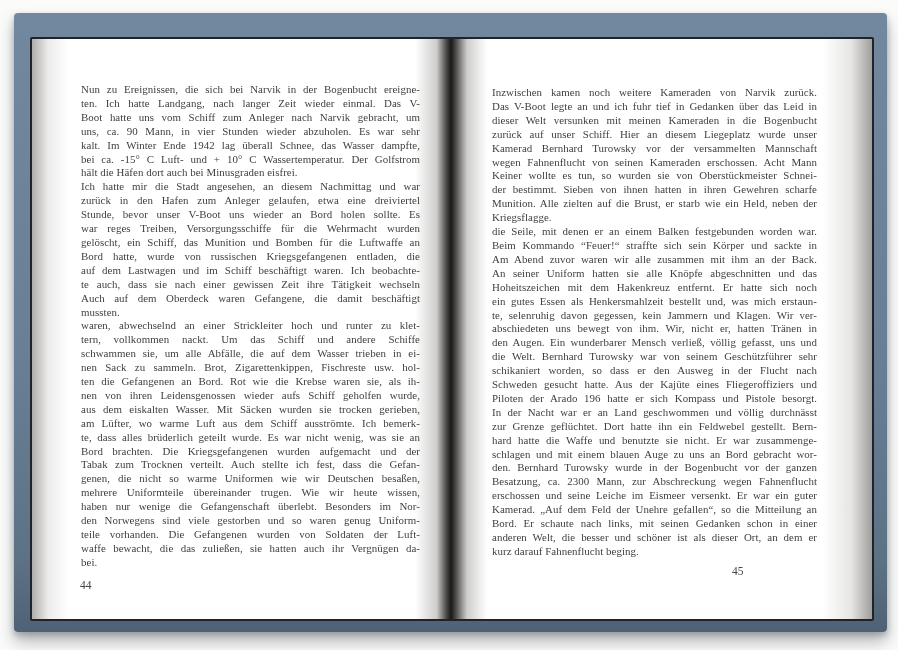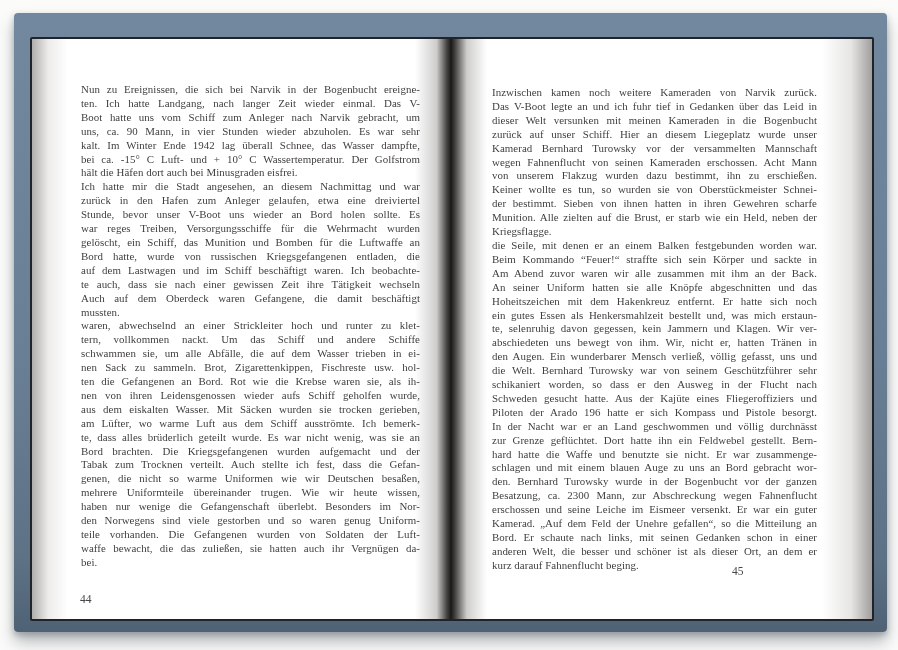--- a/index.html
+++ b/index.html
@@ -86,21 +86,21 @@
     text-align-last: justify;
   }
   .line.par-end {
     text-align-last: left;
   }
   .pagenum {
     position: absolute;
     font-size: 11.5px;
     color: #474644;
   }
-  .pagenum.numleft  { left: 48px;  top: 554px; }
+  .pagenum.numleft  { left: 48px;  top: 540px; }
   .pagenum.numright { left: 700px; top: 526px; width: 65px; }
 </style>
 </head>
 <body>
 
 <div class="scene">
   <div class="book">
     <div class="pages">
 
       <div class="shade-left"></div>
@@ -145,21 +145,20 @@
           <div class="line par-end">bei.</div>
         </div>
 
       <div class="textcol colright">
           <div class="line">Inzwischen kamen noch weitere Kameraden von Narvik zurück.</div>
           <div class="line">Das V-Boot legte an und ich fuhr tief in Gedanken über das Leid in</div>
           <div class="line">dieser Welt versunken mit meinen Kameraden in die Bogenbucht</div>
           <div class="line">zurück auf unser Schiff. Hier an diesem Liegeplatz wurde unser</div>
           <div class="line">Kamerad Bernhard Turowsky vor der versammelten Mannschaft</div>
           <div class="line">wegen Fahnenflucht von seinen Kameraden erschossen. Acht Mann</div>
-          <div class="line">von unserem Flakzug wurden dazu bestimmt, ihn zu erschießen.</div>
           <div class="line">Keiner wollte es tun, so wurden sie von Oberstückmeister Schnei-</div>
           <div class="line">der bestimmt. Sieben von ihnen hatten in ihren Gewehren scharfe</div>
           <div class="line">Munition. Alle zielten auf die Brust, er starb wie ein Held, neben der</div>
           <div class="line par-end">Kriegsflagge.</div>
           <div class="line">die Seile, mit denen er an einem Balken festgebunden worden war.</div>
           <div class="line">Beim Kommando “Feuer!“ straffte sich sein Körper und sackte in</div>
           <div class="line">Am Abend zuvor waren wir alle zusammen mit ihm an der Back.</div>
           <div class="line">An seiner Uniform hatten sie alle Knöpfe abgeschnitten und das</div>
           <div class="line">Hoheitszeichen mit dem Hakenkreuz entfernt. Er hatte sich noch</div>
           <div class="line">ein gutes Essen als Henkersmahlzeit bestellt und, was mich erstaun-</div>

